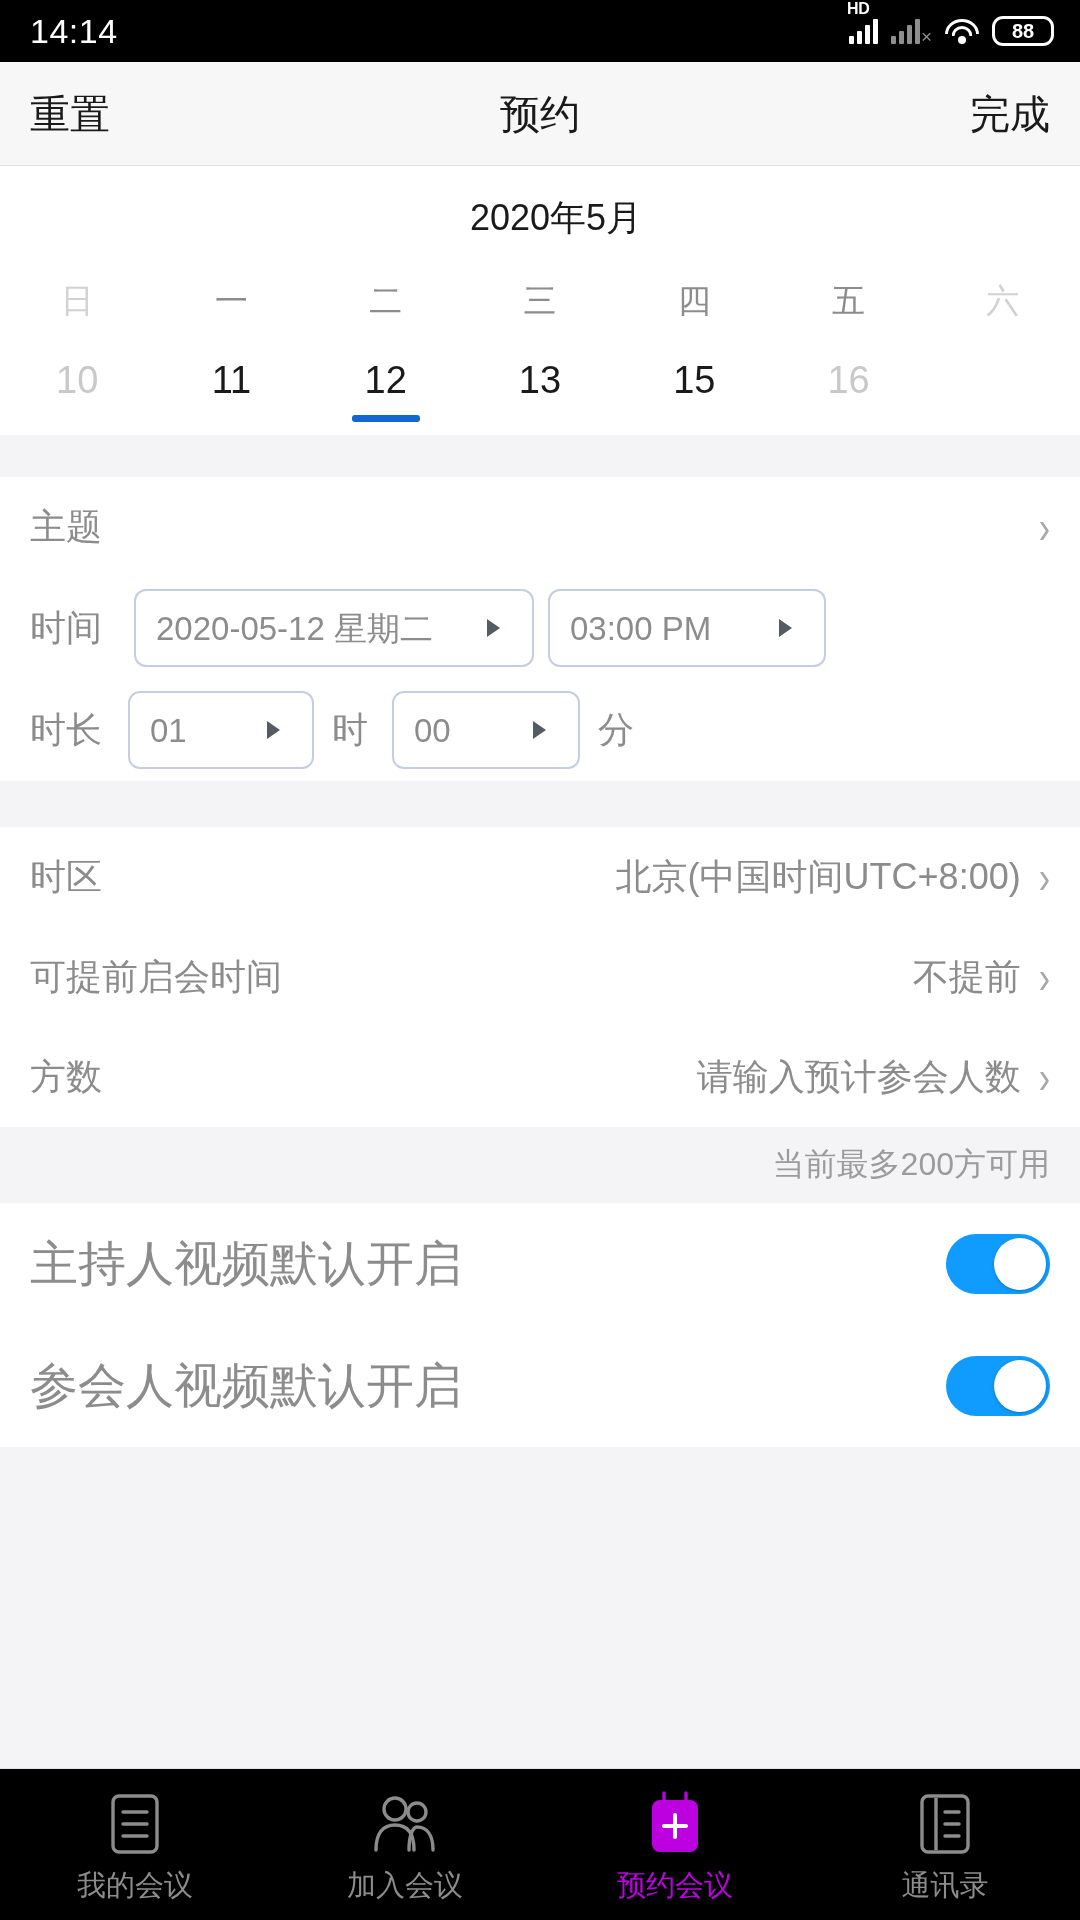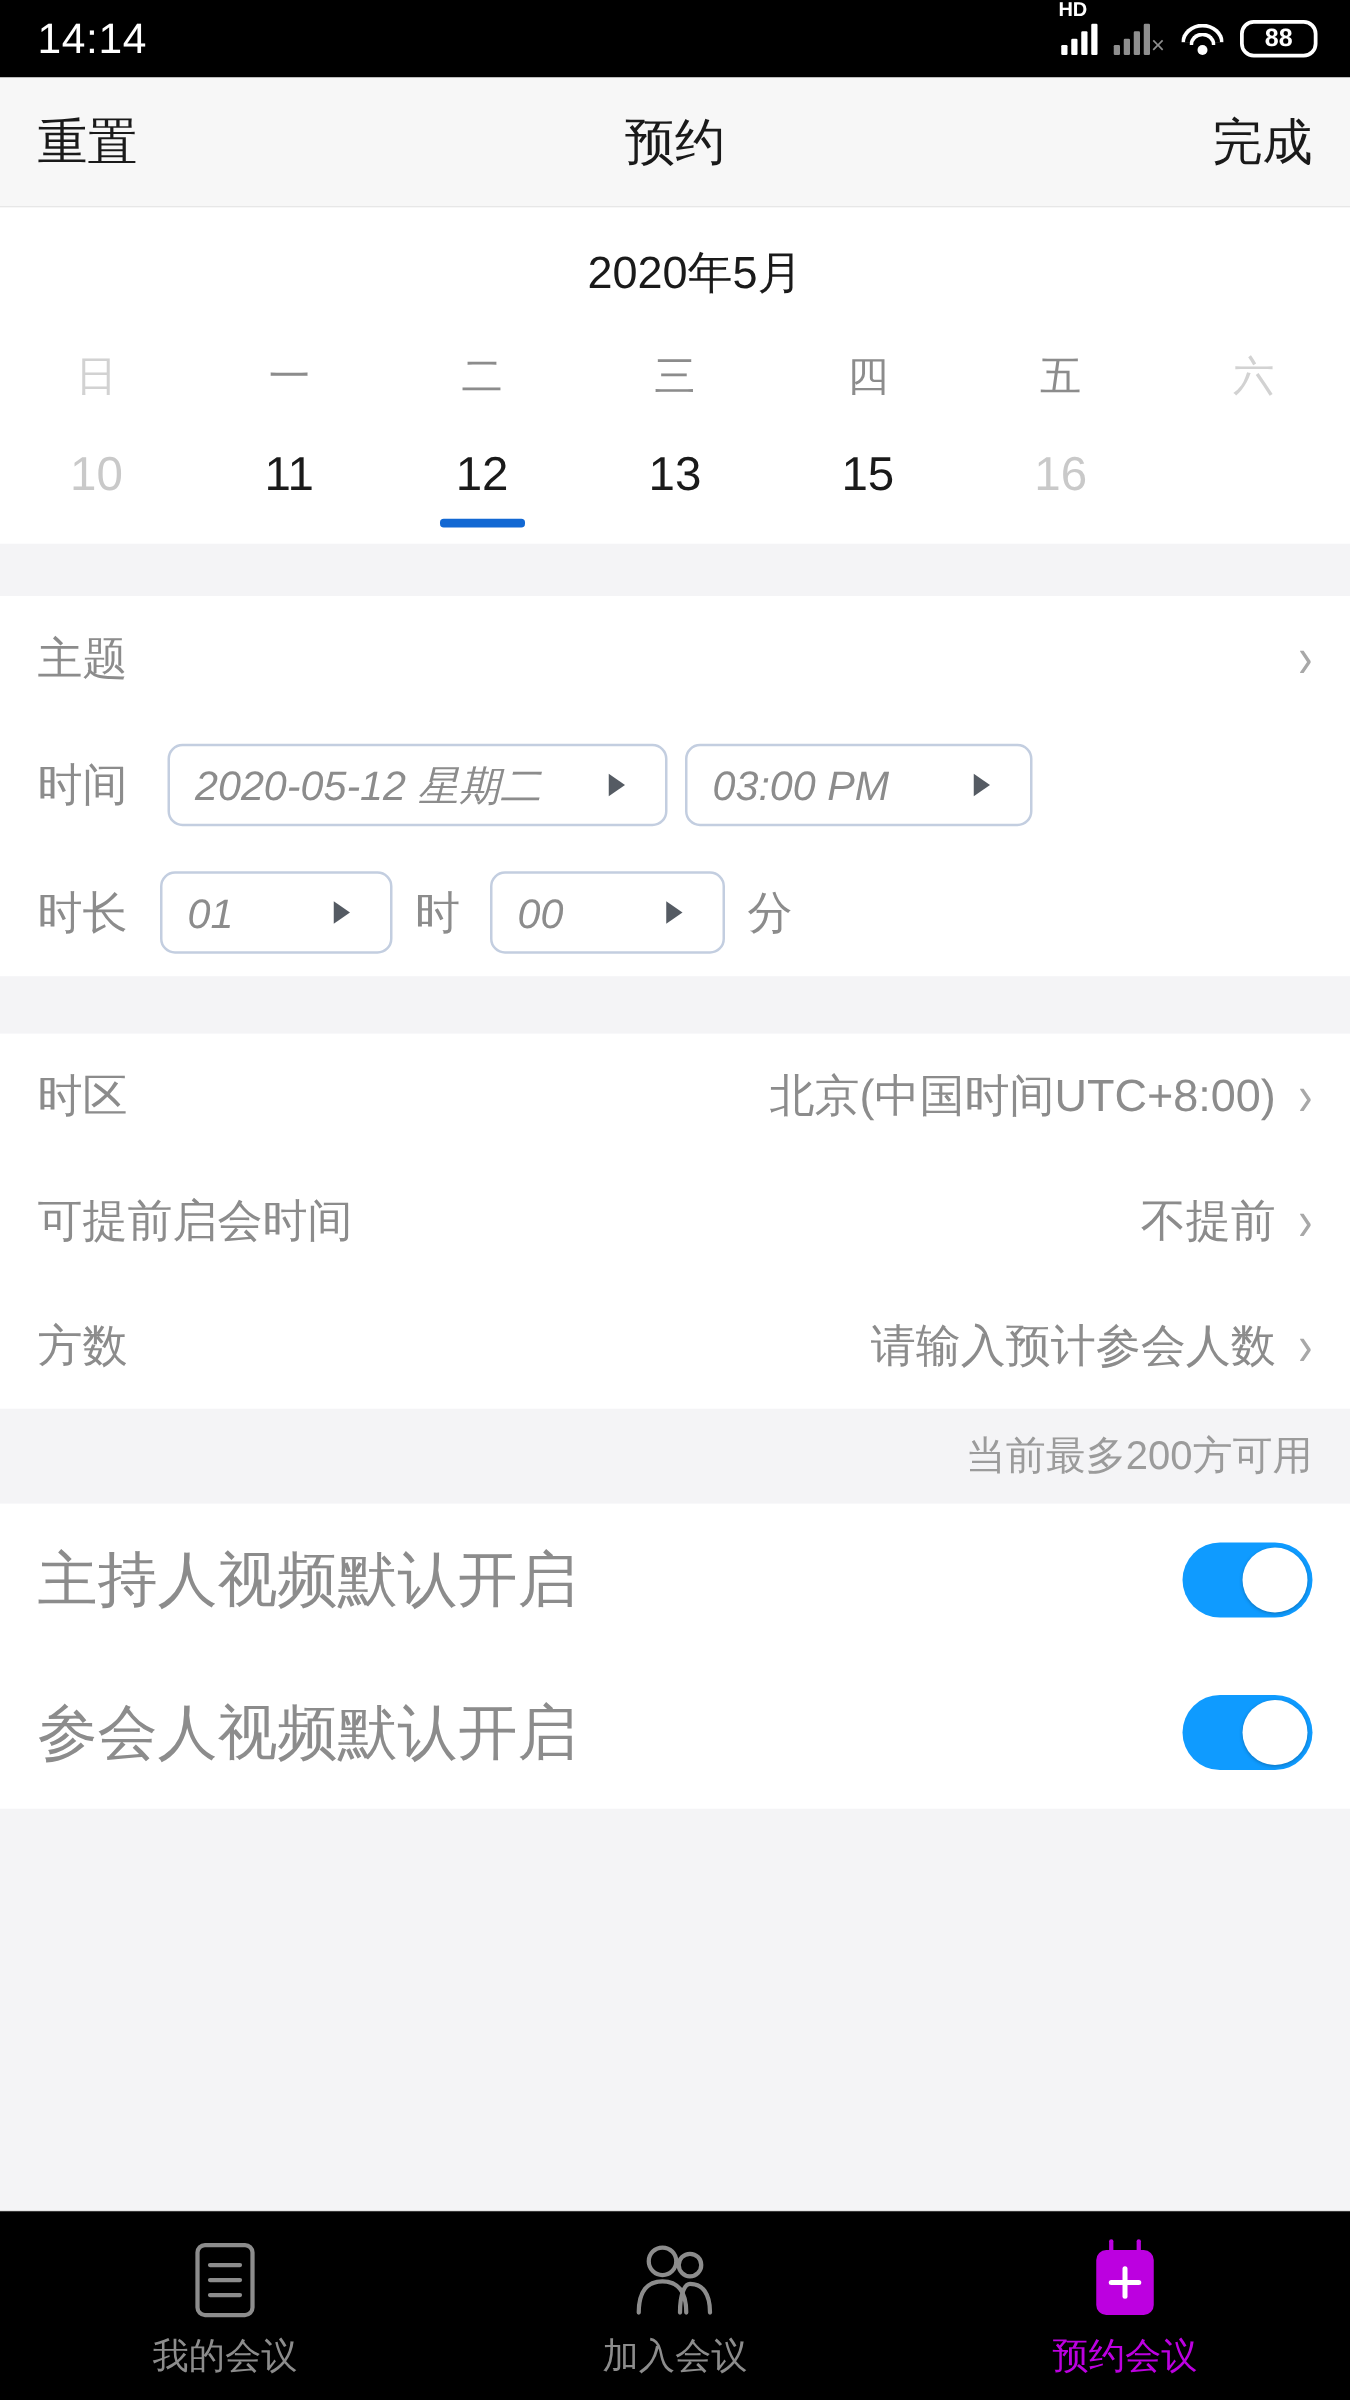--- a/index.html
+++ b/index.html
@@ -105,22 +105,22 @@
   .row-spacer { flex:1 1 auto; }
   .row-value { font-size:36px; color:#8c8c8c; white-space:nowrap; }
   .chev {
     margin-left:18px; color:#a8a8a8; font-size:34px; line-height:1;
     display:inline-block; transform:scaleY(1.35);
   }
 
   
   .pill {
     border:2px solid #c3cee0; border-radius:12px;
-    height:66px; display:flex; align-items:center;
-    padding:0 16px 0 20px; background:#fff;font-style:italic;
+    height:78px; display:flex; align-items:center;
+    padding:0 16px 0 20px; background:#fff;
   }
   .pill .val { font-size:33px; color:#8c8c8c; line-height:1; white-space:nowrap; }
   .pill .caret {
     margin-left:auto; padding-left:16px;
     width:0; height:0; border-left:13px solid #555b63;
     border-top:9px solid transparent; border-bottom:9px solid transparent;
   }
   .pill-date { width:400px; margin-left:32px; }
   .pill-time { width:278px; margin-left:14px; }
   .pill-hh  { width:186px; margin-left:26px; }
@@ -382,16 +382,28 @@
           <line x1="20" y1="2" x2="20" y2="14" stroke="#bc00e0" stroke-width="3.4" stroke-linecap="round"></line>
           <line x1="42" y1="2" x2="42" y2="14" stroke="#bc00e0" stroke-width="3.4" stroke-linecap="round"></line>
           <rect x="8" y="9" width="46" height="52" rx="8" fill="#bc00e0"></rect>
           <line x1="31" y1="24" x2="31" y2="46" stroke="#ffffff" stroke-width="4" stroke-linecap="round"></line>
           <line x1="20" y1="35" x2="42" y2="35" stroke="#ffffff" stroke-width="4" stroke-linecap="round"></line>
         </svg>
       </div>
       <div class="tab-label" style="color: rgb(188, 0, 224);">预约会议</div>
     </div>
 
+    <div class="tab">
+      <div class="tab-icon">
+        <svg width="58" height="64" viewBox="0 0 58 64" fill="none">
+          <rect x="6" y="4" width="46" height="56" rx="6" stroke="#8c8c8c" stroke-width="3.4"></rect>
+          <line x1="20" y1="6" x2="20" y2="58" stroke="#8c8c8c" stroke-width="3.4"></line>
+          <line x1="29" y1="20" x2="43" y2="20" stroke="#8c8c8c" stroke-width="3.4" stroke-linecap="round"></line>
+          <line x1="29" y1="32" x2="43" y2="32" stroke="#8c8c8c" stroke-width="3.4" stroke-linecap="round"></line>
+          <line x1="29" y1="44" x2="43" y2="44" stroke="#8c8c8c" stroke-width="3.4" stroke-linecap="round"></line>
+        </svg>
+      </div>
+      <div class="tab-label">通讯录</div>
+    </div>
 
 
   </div>
 </div>
 
 </body></html>

